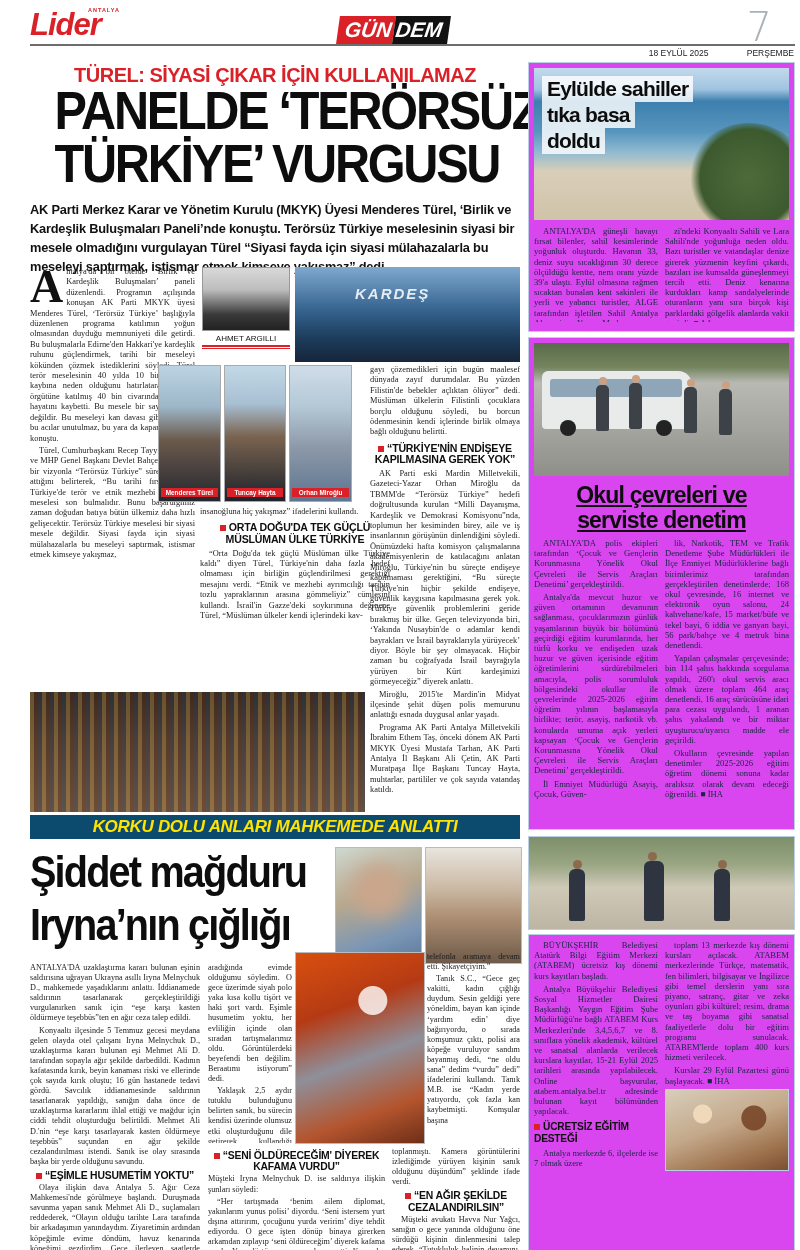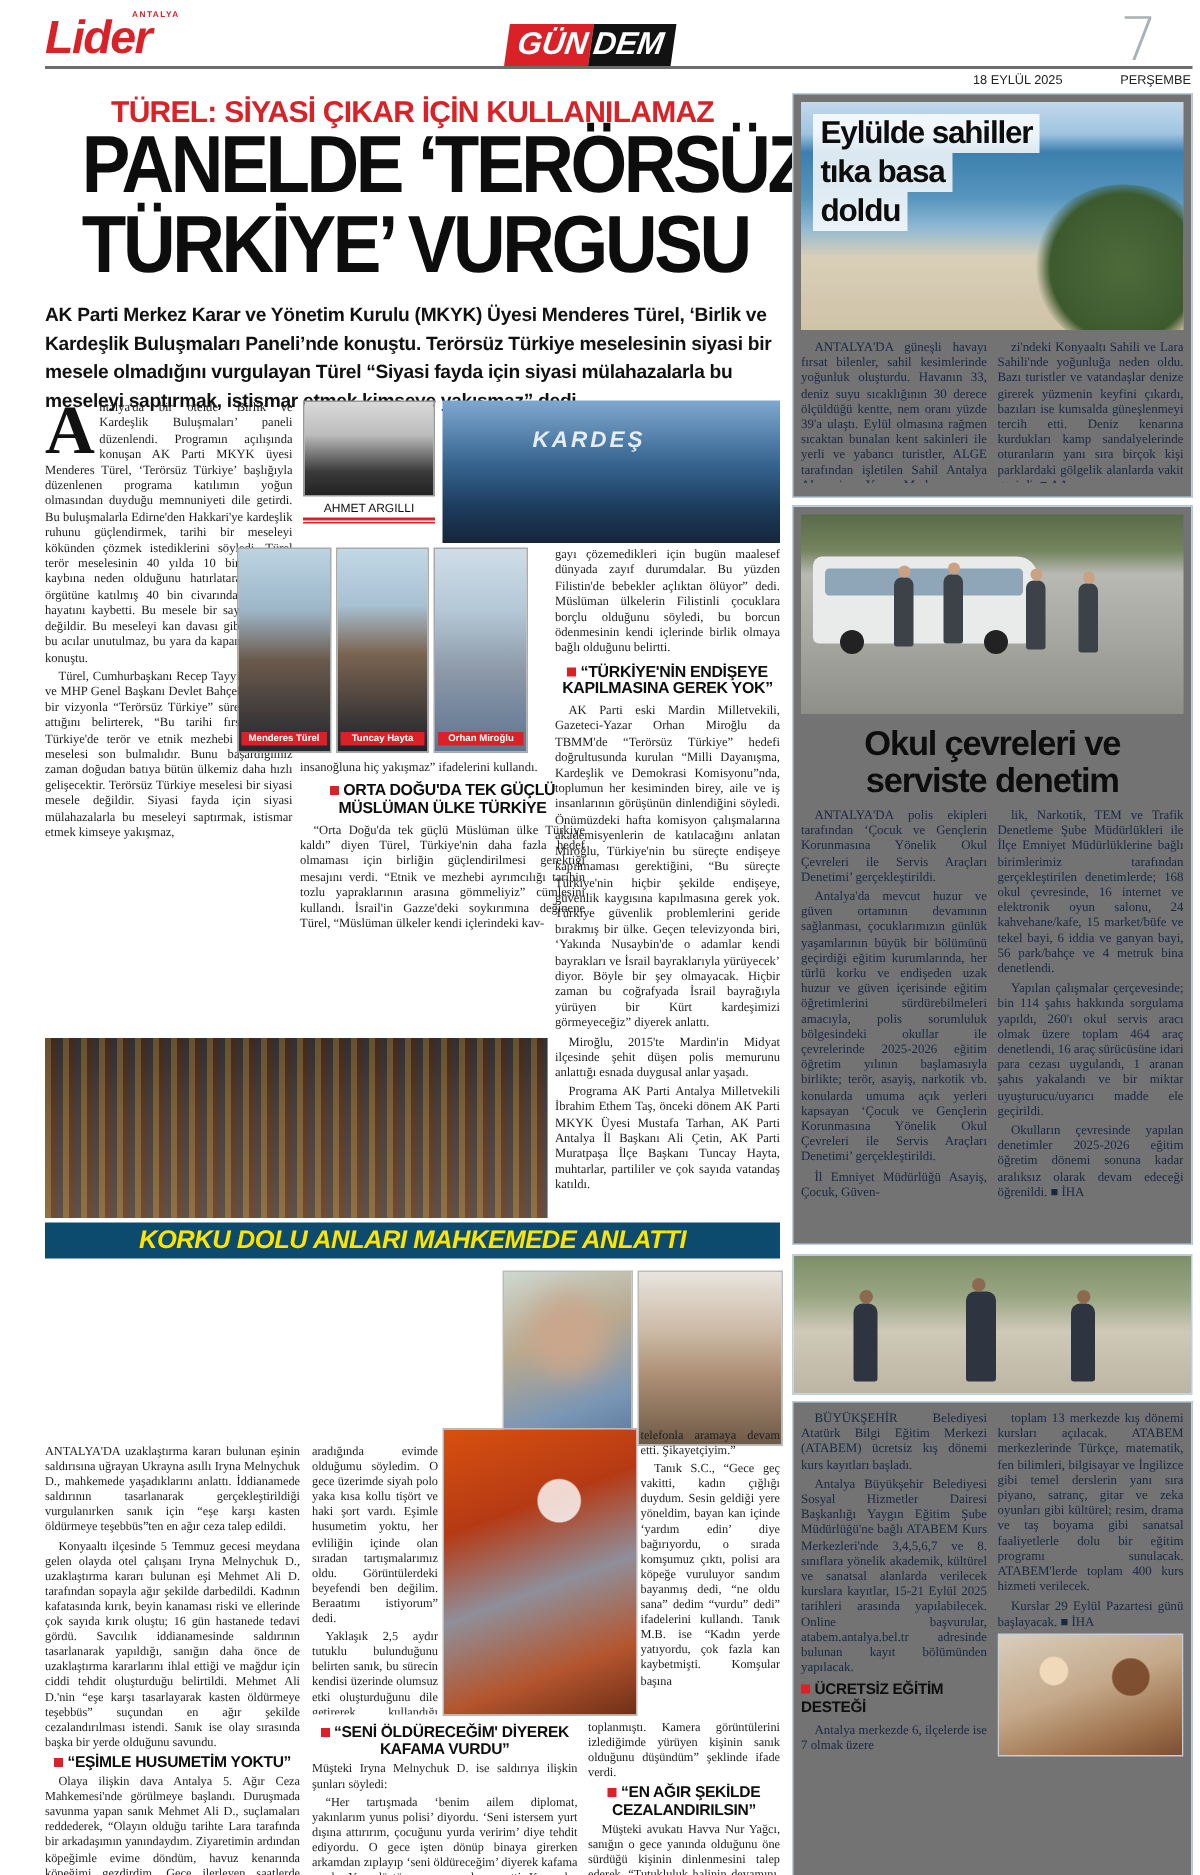--- a/index.html
+++ b/index.html
@@ -78,21 +78,21 @@
       background:
         radial-gradient(circle at 60% 25%,rgba(255,255,255,.8) 0 14px,rgba(255,255,255,0) 15px),
         linear-gradient(160deg,#d8500f 0%,#b53a14 30%,#8f8f9a 55%,#b4552e 80%,#6e2f16 100%);}
   .court .c4{position:absolute;left:397px;top:137px;width:93px;height:193px;}
   .lowleft{position:absolute;left:178px;top:332px;width:177px;height:103px;}
   .lowright{position:absolute;left:362px;top:332px;width:128px;height:103px;}
   .court .bodyp{font-size:8.2px;line-height:10.1px;}
   .court .subhead{font-size:10.4px;line-height:11.2px;margin:3px 0 2px 0;}
   
   .rail{position:absolute;left:528px;top:62px;width:267px;}
-  .panel{background:#737373;border:1px solid #bcd0e4;box-sizing:border-box;padding:5px;}
+  .panel{background:#d946ef;border:1px solid #bcd0e4;box-sizing:border-box;padding:5px;}
   .railp{font-family:"Liberation Serif","DejaVu Serif",serif;font-size:8.6px;line-height:10.2px;
          color:#182743;text-align:justify;margin:0 0 3px 0;text-indent:9px;}
   .cols{display:flex;gap:7px;}
   .cols .c{flex:1;overflow:hidden;}
   .beach{height:270px;}
   .beachphoto{position:relative;height:152px;overflow:hidden;
       background:linear-gradient(180deg,#c3d9ec 0%,#9fc4e0 14%,#3c7fae 22%,#5795bd 42%,#8fb9d2 55%,#d9cfb8 68%,#cfc3a8 100%);}
   .beachtrees{position:absolute;right:-20px;top:55px;width:120px;height:110px;border-radius:50%;
       background:radial-gradient(circle,#4d6b3a 0%,#3c5a2e 60%,rgba(60,90,46,0) 72%);}
   .beach-hl{position:absolute;left:8px;top:8px;}
@@ -100,21 +100,21 @@
                 font-size:21px;line-height:24px;padding:1px 5px;letter-spacing:-0.8px;}
   .beach .cols{margin-top:6px;height:96px;}
   .inspect{height:493px;margin-top:5px;}
   .vanphoto{position:relative;height:133px;overflow:hidden;
       background:linear-gradient(180deg,#5a6b4a 0%,#73845e 18%,#b9b9b4 30%,#a8a8a2 60%,#8f8f8a 100%);}
   .van{position:absolute;left:8px;top:28px;width:150px;height:58px;background:#e9eaea;border-radius:6px 14px 4px 4px;}
   .van .win{position:absolute;left:8px;top:8px;right:10px;height:18px;background:#8fa6b8;border-radius:3px;}
   .wheel{position:absolute;bottom:-7px;width:16px;height:16px;border-radius:50%;background:#222;}
   .fig{position:absolute;width:13px;height:46px;background:#3c4248;border-radius:5px 5px 2px 2px;}
   .fig::before{content:"";position:absolute;left:3px;top:-8px;width:8px;height:8px;border-radius:50%;background:#caa183;}
-  .rail-hl{font-weight:bold;color:#0d0d0d;letter-spacing:-0.8px;}
+  .rail-hl{font-weight:bold;color:#0d0d0d;letter-spacing:-0.8px;text-decoration:underline;}
   .inspect .rail-hl{font-size:23px;line-height:25px;text-align:center;margin:7px 0 5px 0;}
   .inspect .cols{height:290px;}
   .kids{height:92px;margin-top:6px;border:1px solid #bcd0e4;position:relative;overflow:hidden;
       background:linear-gradient(180deg,#7d8f6a 0%,#9aa683 30%,#cfc9b8 55%,#bdb5a4 100%);}
   .kid{position:absolute;bottom:8px;width:16px;height:52px;background:#2e3440;border-radius:6px 6px 2px 2px;}
   .kid::before{content:"";position:absolute;left:4px;top:-9px;width:9px;height:9px;border-radius:50%;background:#8c6a4f;}
   .atabem{height:318px;margin-top:4px;}
   .atabem .rail-hl{font-size:21px;line-height:24px;margin:2px 0 5px 2px;}
   .atabem .cols{height:252px;}
   .atabem .subhead{font-size:10.2px;text-align:left;}
@@ -190,20 +190,24 @@
       <p class="bodyp">AK Parti eski Mardin Milletvekili, Gazeteci-Yazar Orhan Miroğlu da TBMM'de “Terörsüz Türkiye” hedefi doğrultusunda kurulan “Milli Dayanışma, Kardeşlik ve Demokrasi Komisyonu”nda, toplumun her kesiminden birey, aile ve iş insanlarının görüşünün dinlendiğini söyledi. Önümüzdeki hafta komisyon çalışmalarına akademisyenlerin de katılacağını anlatan Miroğlu, Türkiye'nin bu süreçte endişeye kapılmaması gerektiğini, “Bu süreçte Türkiye'nin hiçbir şekilde endişeye, güvenlik kaygısına kapılmasına gerek yok. Türkiye güvenlik problemlerini geride bırakmış bir ülke. Geçen televizyonda biri, ‘Yakında Nusaybin'de o adamlar kendi bayrakları ve İsrail bayraklarıyla yürüyecek’ diyor. Böyle bir şey olmayacak. Hiçbir zaman bu coğrafyada İsrail bayrağıyla yürüyen bir Kürt kardeşimizi görmeyeceğiz” diyerek anlattı.</p>
       <p class="bodyp">Miroğlu, 2015'te Mardin'in Midyat ilçesinde şehit düşen polis memurunu anlattığı esnada duygusal anlar yaşadı.</p>
       <p class="bodyp">Programa AK Parti Antalya Milletvekili İbrahim Ethem Taş, önceki dönem AK Parti MKYK Üyesi Mustafa Tarhan, AK Parti Antalya İl Başkanı Ali Çetin, AK Parti Muratpaşa İlçe Başkanı Tuncay Hayta, muhtarlar, partililer ve çok sayıda vatandaş katıldı.</p>
     </div>
 
     <div class="crowdphoto"></div>
   </div>
 
   <div class="court">
     <div class="cbanner">KORKU DOLU ANLARI MAHKEMEDE ANLATTI</div>
+    <div class="hl-court">
+      <div>Şiddet mağduru</div>
+      <div>Iryna’nın çığlığı</div>
+    </div>
     <div class="photo-man">
         <div class="blur"></div>
       </div>
     <div class="photo-woman"></div>
 
     <div class="c1 clip">
       <p class="bodyp noind">ANTALYA'DA uzaklaştırma kararı bulunan eşinin saldırısına uğrayan Ukrayna asıllı Iryna Melnychuk D., mahkemede yaşadıklarını anlattı. İddianamede saldırının tasarlanarak gerçekleştirildiği vurgulanırken sanık için “eşe karşı kasten öldürmeye teşebbüs”ten en ağır ceza talep edildi.</p>
       <p class="bodyp">Konyaaltı ilçesinde 5 Temmuz gecesi meydana gelen olayda otel çalışanı Iryna Melnychuk D., uzaklaştırma kararı bulunan eşi Mehmet Ali D. tarafından sopayla ağır şekilde darbedildi. Kadının kafatasında kırık, beyin kanaması riski ve ellerinde çok sayıda kırık oluştu; 16 gün hastanede tedavi gördü. Savcılık iddianamesinde saldırının tasarlanarak yapıldığı, sanığın daha önce de uzaklaştırma kararlarını ihlal ettiği ve mağdur için ciddi tehdit oluşturduğu belirtildi. Mehmet Ali D.'nin “eşe karşı tasarlayarak kasten öldürmeye teşebbüs” suçundan en ağır şekilde cezalandırılması istendi. Sanık ise olay sırasında başka bir yerde olduğunu savundu.</p>
       <h3 class="subhead"><span class="bullet"></span><span>“EŞİMLE HUSUMETİM YOKTU”</span></h3>
       <p class="bodyp">Olaya ilişkin dava Antalya 5. Ağır Ceza Mahkemesi'nde görülmeye başlandı. Duruşmada savunma yapan sanık Mehmet Ali D., suçlamaları reddederek, “Olayın olduğu tarihte Lara tarafında bir arkadaşımın yanındaydım. Ziyaretimin ardından köpeğimle evime döndüm, havuz kenarında köpeğimi gezdirdim. Gece ilerleyen saatlerde alkollüydüm, uyuyakaldım. Polis</p>

